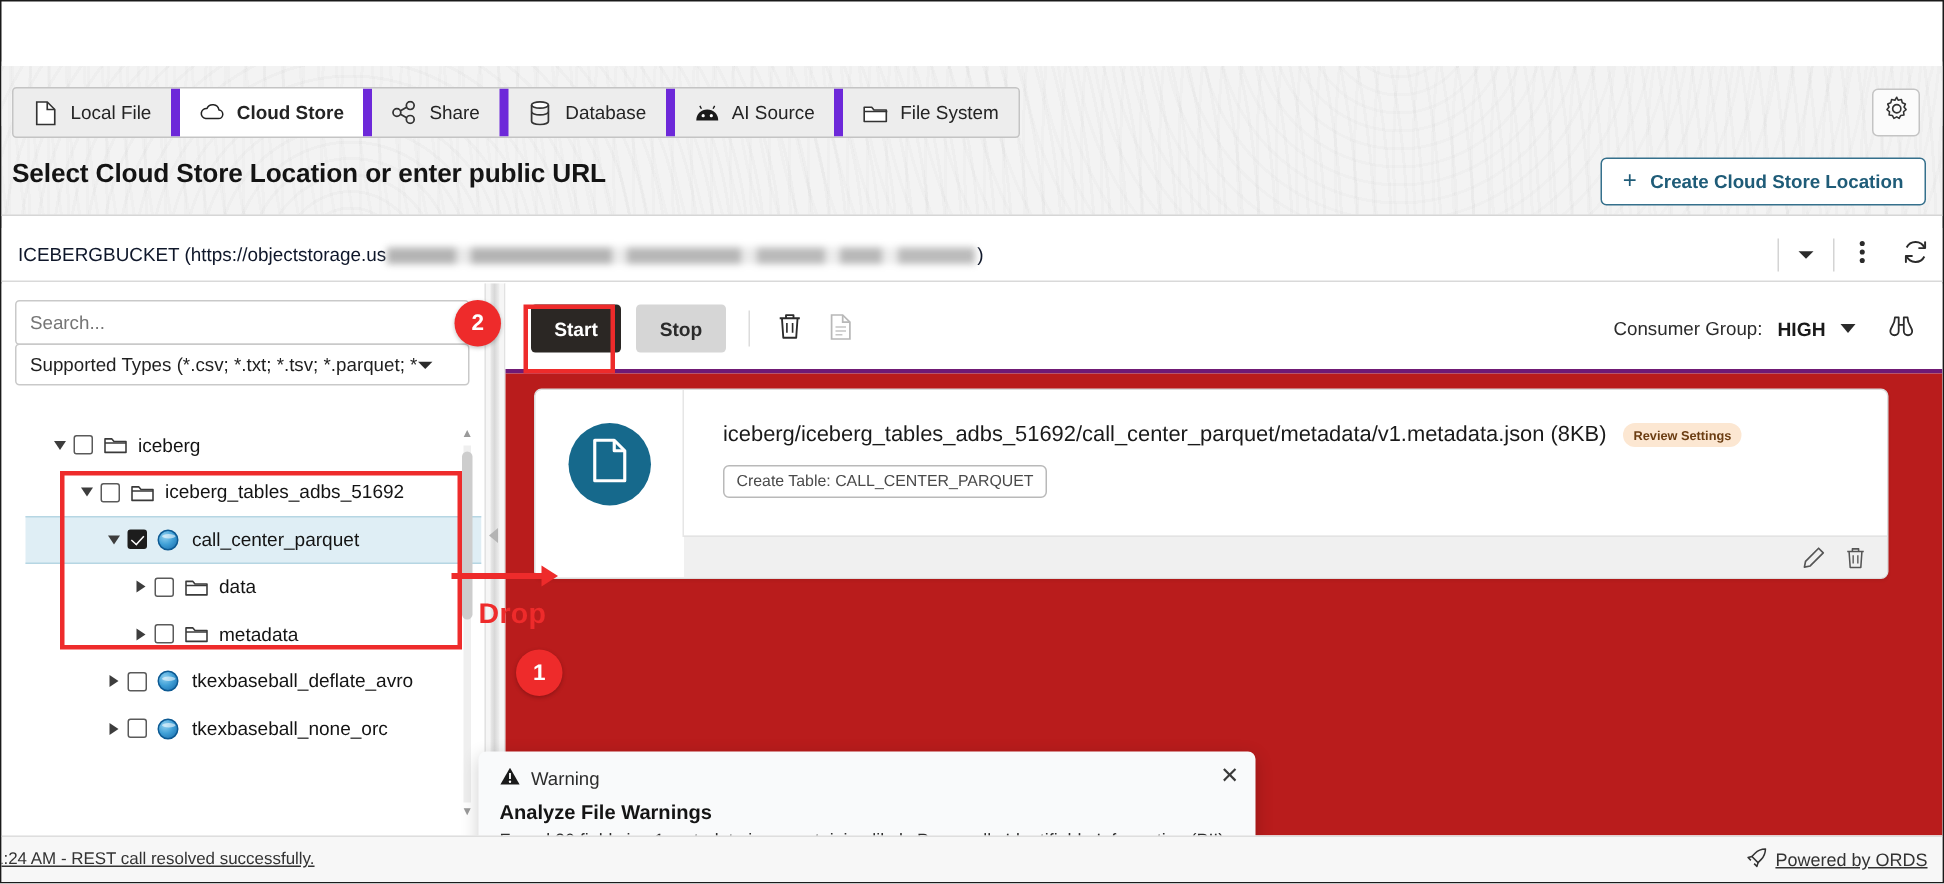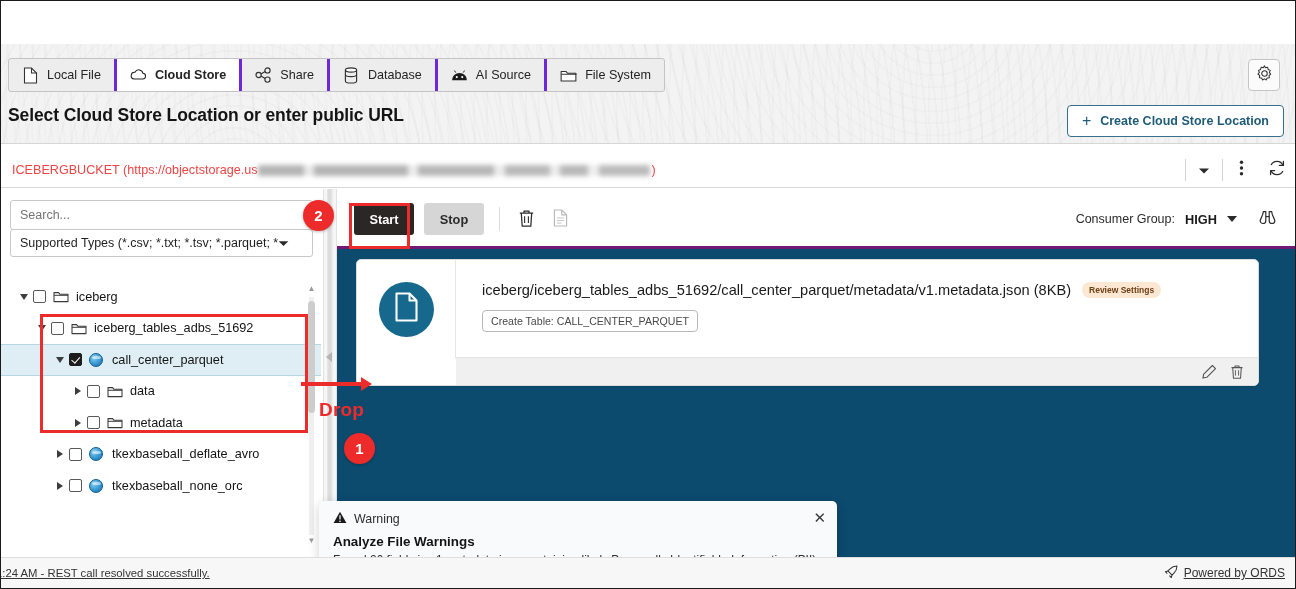--- a/index.html
+++ b/index.html
@@ -48,21 +48,21 @@
     border: 1px solid #c4c4c4;
     border-radius: 3px;
     background: #ededed;
     overflow: hidden;
   }
   .tab {
     display: flex; align-items: center; gap: 8px;
     padding: 0 13px;
     font-size: 12.6px;
     color: #242424;
-    border-right: 3px solid #6d28d9;
+    border-right: 6px solid #6d28d9;
     cursor: pointer;
     background: transparent;
   }
   .tab:last-child { border-right: none; }
   .tab.active { background: #ffffff; font-weight: bold; }
   .tab .ic { display: flex; align-items: center; justify-content: center; width: 17px; height: 17px; }
   .tab .ic svg { display: block; }
 
   .gear-btn {
     position: absolute; right: 15px; top: 58px;
@@ -94,21 +94,21 @@
   
   .urlbar {
     position: absolute; left: 0; top: 151px; width: 1294px; height: 36px;
     background: #ffffff;
     border-bottom: 1px solid #d9d9d9;
     display: flex; align-items: center;
   }
   .url-text {
     position: absolute; left: 11px; top: 0; height: 36px;
     display: flex; align-items: center;
-    font-size: 12.6px; color: #ef4444;
+    font-size: 12.6px; color: #0f172a;
     white-space: nowrap;
   }
   .url-blur {
     display: inline-block;
     width: 392px; height: 11px;
     margin: 0 1px;
     background: linear-gradient(90deg,
       #9a9a9a 0 46px, #e2e2e2 46px 56px, #9a9a9a 56px 150px,
       #e5e5e5 150px 160px, #9e9e9e 160px 236px, #e4e4e4 236px 247px,
       #a2a2a2 247px 292px, #e6e6e6 292px 302px, #a0a0a0 302px 330px,
@@ -156,20 +156,21 @@
   .tree {
     position: absolute; left: 0; top: 92px; width: 320px; height: 272px;
     overflow: hidden;
   }
   .trow {
     display: flex; align-items: center;
     height: 31.5px;
     font-size: 12.7px; color: #141414;
     cursor: pointer;
     white-space: nowrap;
+    margin-left: 16px;
   }
   .trow.sel { background: #dfeef5; border: 1px solid #b6d6e3; border-left: none; border-right: none; }
   .tw { width: 18px; display: flex; align-items: center; justify-content: center; flex: none; }
   .caret-d, .caret-r {
     width: 0; height: 0; display: block;
   }
   .caret-d { border-left: 4.5px solid transparent; border-right: 4.5px solid transparent; border-top: 6px solid #3d3d3d; }
   .caret-r { border-top: 4.5px solid transparent; border-bottom: 4.5px solid transparent; border-left: 6px solid #3d3d3d; }
   .cbx {
     width: 13px; height: 13px; flex: none;
@@ -259,21 +260,21 @@
     display: flex; align-items: center; gap: 10px;
     font-size: 12.5px; color: #2b2b2b;
   }
   .cg-val { font-weight: bold; font-size: 12.8px; color: #1a1a1a; }
   .cg-caret { border-left: 5px solid transparent; border-right: 5px solid transparent; border-top: 6px solid #2b2b2b; width:0;height:0; cursor:pointer;}
   .glasses { position: absolute; right: 18px; top: 21px; cursor: pointer; }
 
   
   .content {
     position: absolute; left: 0; top: 60px; width: 958px; height: 308px;
-    background: #0c4a6e;
+    background: #b91c1c;
   }
   .card {
     position: absolute; left: 19px; top: 10px;
     width: 903px; height: 127px;
     background: #ffffff;
     border: 1px solid #dcdcdc; border-radius: 5px;
     box-shadow: 0 1px 2px rgba(0,0,0,0.06);
     overflow: hidden;
   }
   .card-icon-col {

